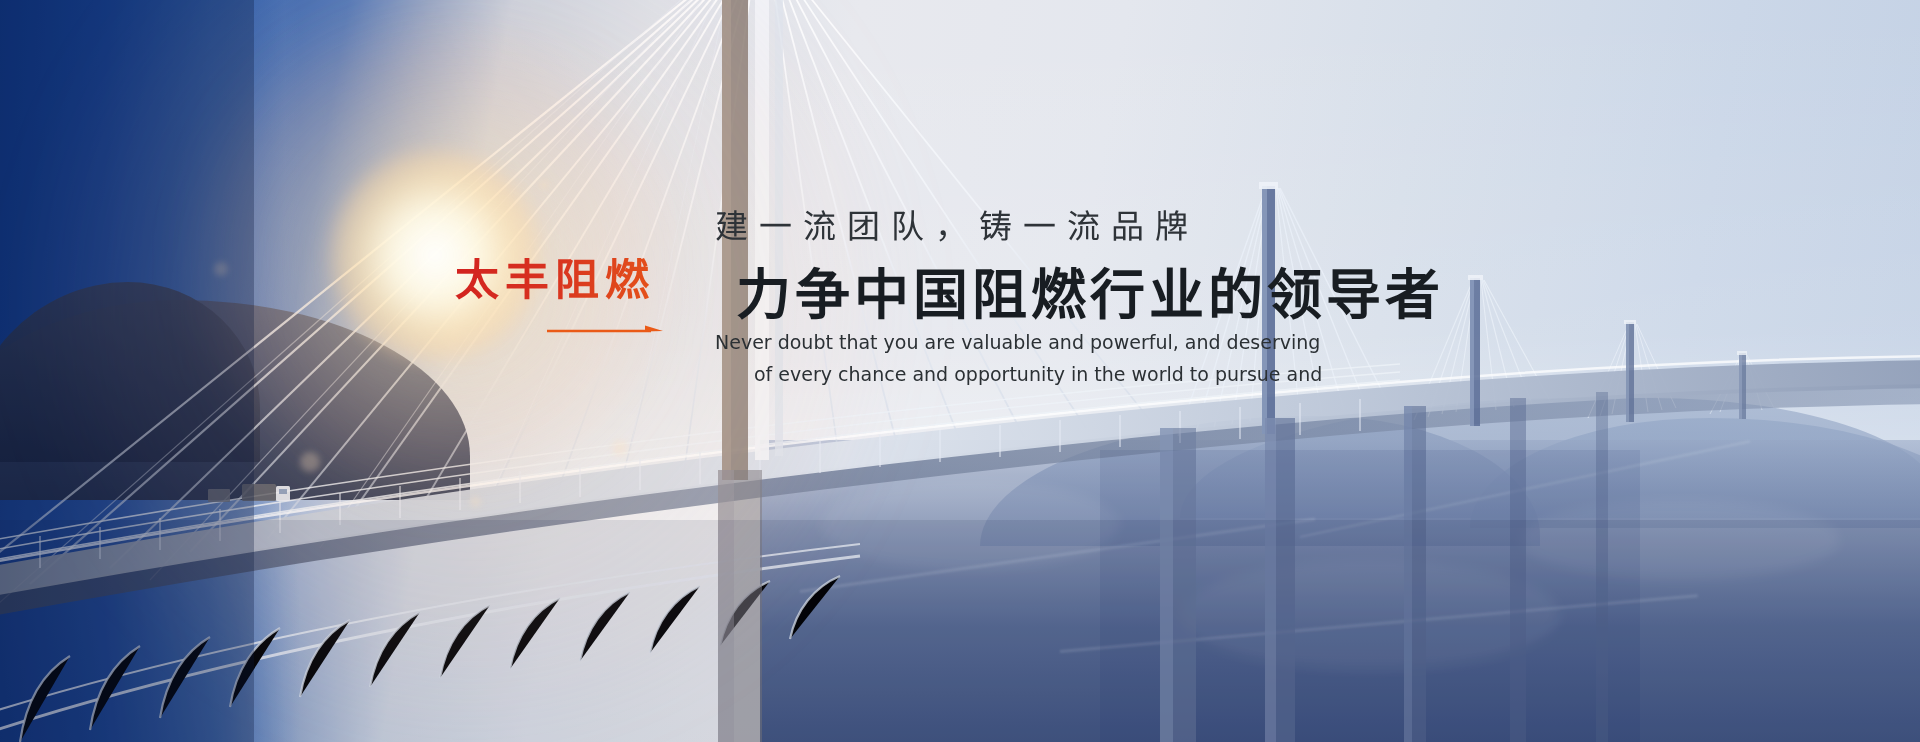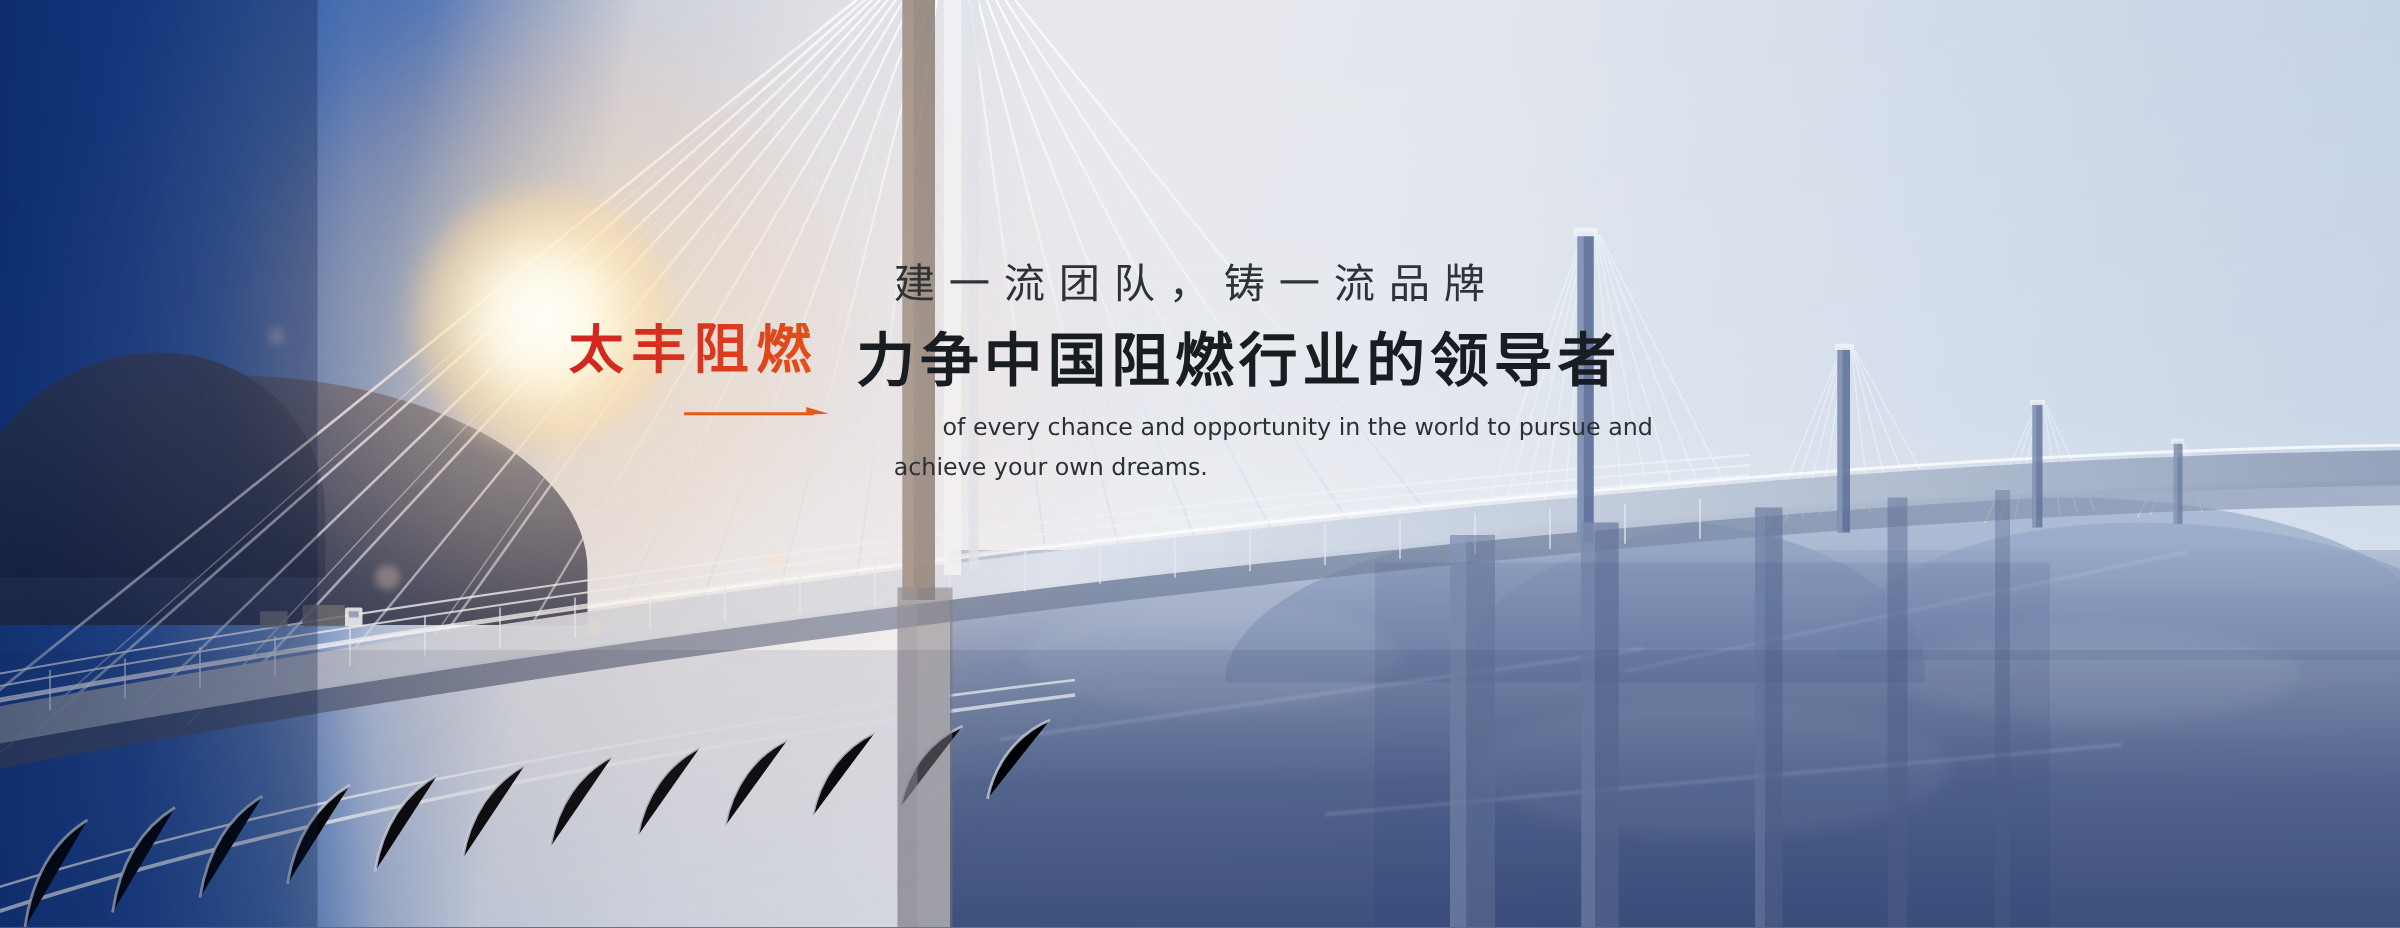--- a/index.html
+++ b/index.html
@@ -165,23 +165,23 @@
   }
   .logo-arrow svg{display:block;}
 
   .headline-1{
     position:absolute;left:715px;top:188px;
     font-family:"DejaVu Serif","Liberation Serif",serif;
     font-size:33px;font-weight:400;color:#2e3338;
     letter-spacing:11px;white-space:nowrap;margin-top:12px;
   }
   .headline-2{
-    position:absolute;left:685px;top:250px;
+    position:absolute;left:736px;top:250px;
     font-family:"DejaVu Sans","Liberation Sans",sans-serif;
-    font-size:47px;font-weight:700;color:#181d22;
+    font-size:55px;font-weight:700;color:#181d22;
     letter-spacing:4px;white-space:nowrap;
   }
   .desc{
     position:absolute;left:715px;top:326px;width:620px;
     font-family:"DejaVu Sans","Liberation Sans",sans-serif;
     font-size:19px;font-weight:400;color:#2b3034;
     line-height:32px;
   }
   .desc div{white-space:nowrap;}
   .desc .l2{padding-left:7px;margin-left:32px;}
@@ -457,18 +457,18 @@
           <path d="M 98,1.5 L 116,7 L 98,7.6 Z" fill="#ea5a17"></path>
         </svg>
       </div>
     </div>
 
     <div class="headline-1">建一流团队，铸一流品牌</div>
 
     <div class="headline-2">力争中国阻燃行业的领导者</div>
 
     <div class="desc">
+      <div class="l1">Never doubt that you are valuable and powerful, and deserving</div>
       <div class="l2">of every chance and opportunity in the world to pursue and</div>
-      <div class="l3">achieve your own dreams.</div>
     </div>
 
   </div>
 </div>
 
 </body></html>

